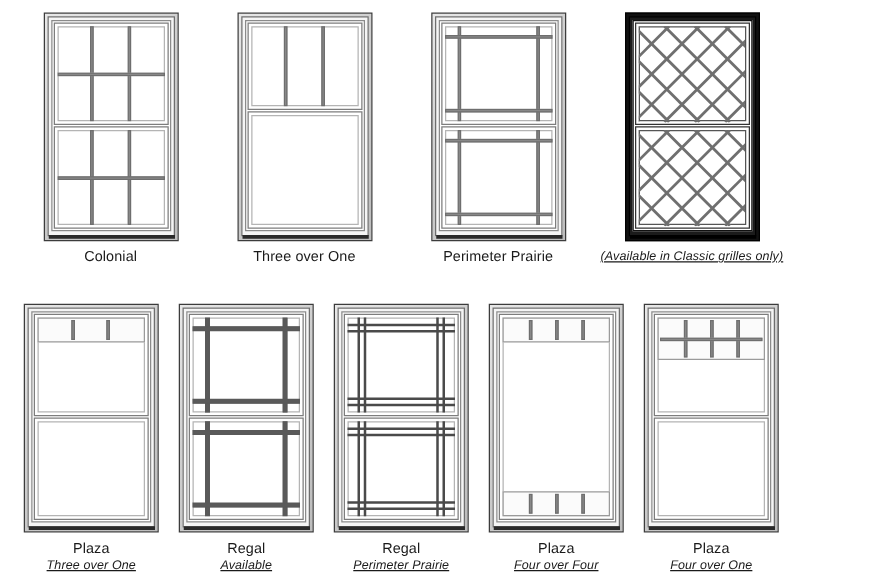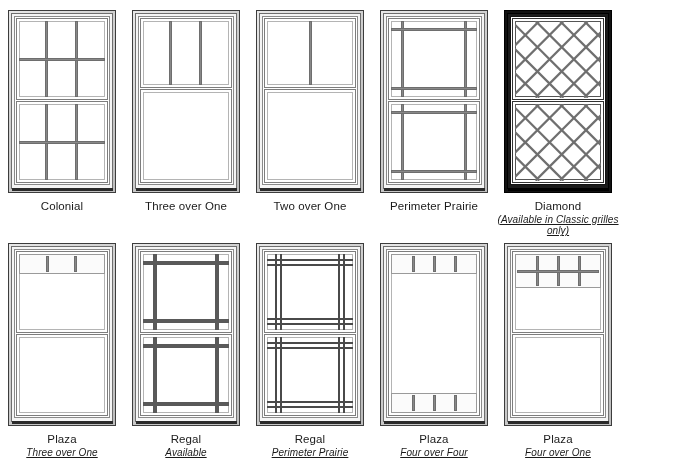--- a/index.html
+++ b/index.html
@@ -10,21 +10,21 @@
     font-family: "Liberation Sans", sans-serif;
     overflow: hidden;
   }
   #sheet {
     position: relative;
     width: 700px; height: 467px;
     background: #ffffff;
   }
   .grid-row {
     position: absolute;
-    left: 0; width: 620px;
+    left: 11px; width: 620px;
     display: flex;
   }
   .cell {
     flex: 1 1 0;
     display: flex;
     flex-direction: column;
     align-items: center;
   }
   
   .window {
@@ -169,38 +169,20 @@
             <div class="sash-inner"></div>
             <div class="vbar " style="left:calc(33.33333333333333% - 1.5px);"></div>
             <div class="vbar " style="left:calc(66.66666666666666% - 1.5px);"></div>
           </div>
           <div class="sash" style="top:79px;height:94px;">
             <div class="sash-inner"></div>
           </div>
         </div>
         <div class="caption">
           <div class="cap-main">Three over One</div>
-        </div>
-      </div>
-      <div class="cell">
-        <div class="window">
-          <div class="frame-outer"></div>
-          <div class="frame-mid"></div>
-          <div class="frame-inner"></div>
-          <div class="sill"></div>
-          <div class="sash" style="top:8px;height:70px;">
-            <div class="sash-inner"></div>
-            <div class="vbar " style="left:calc(50% - 1.5px);"></div>
-          </div>
-          <div class="sash" style="top:79px;height:94px;">
-            <div class="sash-inner"></div>
-          </div>
-        </div>
-        <div class="caption">
-          <div class="cap-main">Two over One</div>
         </div>
       </div>
       <div class="cell">
         <div class="window">
           <div class="frame-outer"></div>
           <div class="frame-mid"></div>
           <div class="frame-inner"></div>
           <div class="sill"></div>
           <div class="sash" style="top:8px;height:82px;">
             <div class="sash-inner"></div>
@@ -272,21 +254,20 @@
               <line x1="22" y1="82" x2="104" y2="0" stroke="#6f6f6f" stroke-width="2.4"></line>
               <line x1="48" y1="82" x2="130" y2="0" stroke="#6f6f6f" stroke-width="2.4"></line>
               <line x1="74" y1="82" x2="156" y2="0" stroke="#6f6f6f" stroke-width="2.4"></line>
               <line x1="100" y1="82" x2="182" y2="0" stroke="#6f6f6f" stroke-width="2.4"></line>
               <line x1="126" y1="82" x2="208" y2="0" stroke="#6f6f6f" stroke-width="2.4"></line>
               <line x1="152" y1="82" x2="234" y2="0" stroke="#6f6f6f" stroke-width="2.4"></line>
             </svg>
           </div>
         </div>
         <div class="caption">
-          <div class="cap-main">Diamond</div>
           <div class="cap-sub">(Available in Classic grilles only)</div>
         </div>
       </div>
     </div>
   <div class="grid-row" id="row-bottom" style="top:243px;">
       <div class="cell">
         <div class="window">
           <div class="frame-outer"></div>
           <div class="frame-mid"></div>
           <div class="frame-inner"></div>

